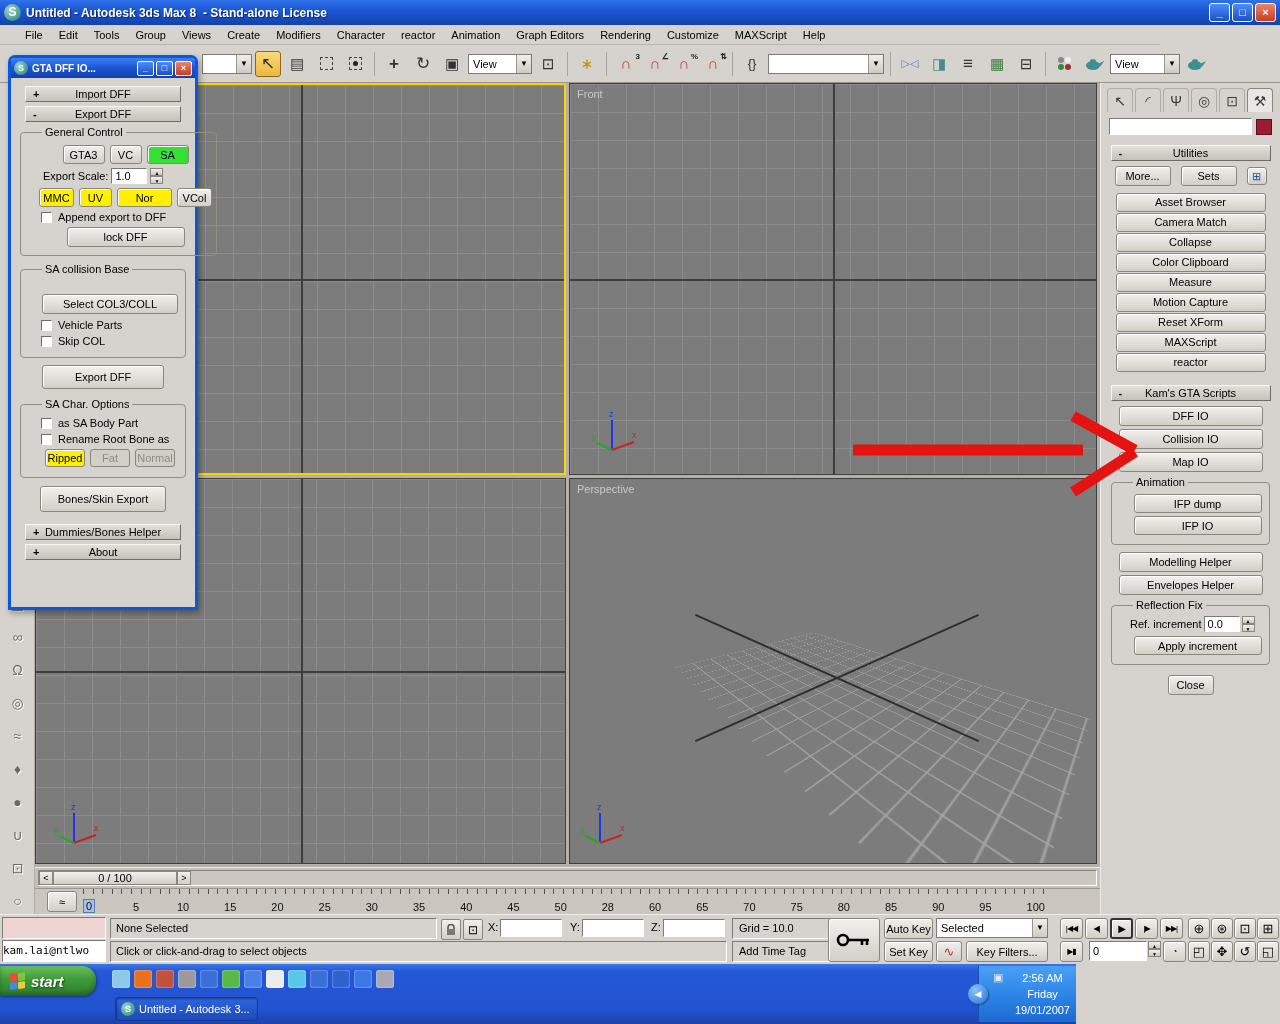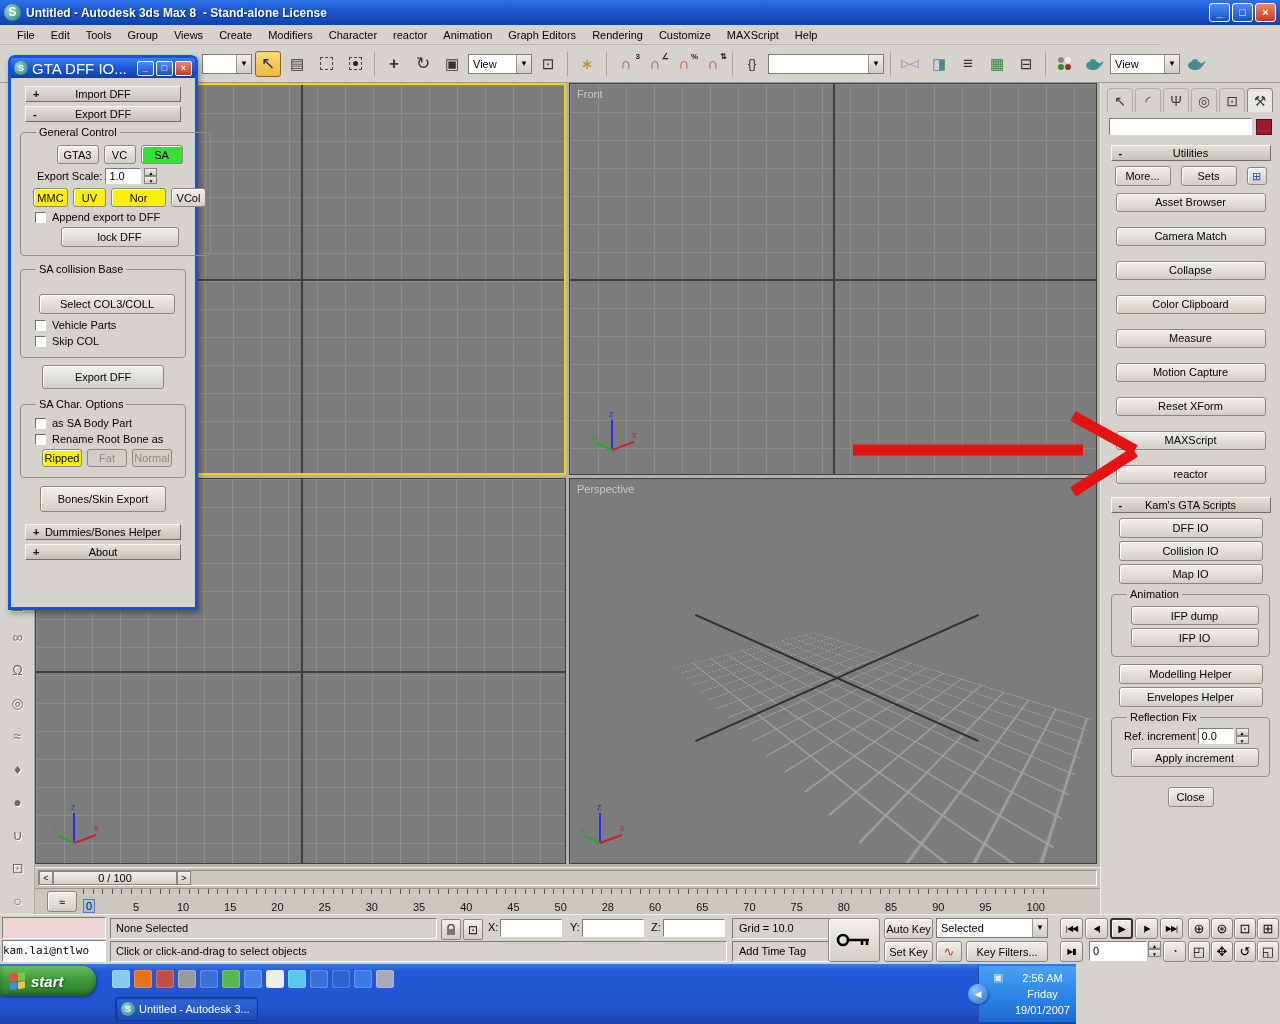--- a/index.html
+++ b/index.html
@@ -16,21 +16,21 @@
     font-weight:bold; font-size:12px; text-align:center; line-height:17px; margin-right:5px; }
   .titlebar .ttl { color:#fff; font-weight:bold; font-size:12px; flex:1;
     text-shadow:1px 1px 1px #0A2A66; white-space:pre; }
   .winbtn { width:21px; height:19px; margin-left:2px; border:1px solid #fff; border-radius:3px;
     background:linear-gradient(180deg,#4E8CF8,#1C50C8); color:#fff; font-size:11px;
     text-align:center; line-height:17px; font-weight:bold; }
   .winbtn.close { background:linear-gradient(180deg,#F08468,#C83C22); }
 
   
   .menubar { position:absolute; left:0; top:25px; width:1160px; height:20px;
-    background:#D6D3CE; border-bottom:1px solid #B9B5AE; display:flex; align-items:center; padding-left:9px; }
+    background:#D6D3CE; border-bottom:1px solid #B9B5AE; display:flex; align-items:center; padding-left:17px; }
   .menubar .menu-item { padding:2px 8px; font-size:11px; }
 
   
   .maintoolbar { position:absolute; left:0; top:45px; width:1280px; height:38px;
     background:#D6D3CE; border-bottom:1px solid #9B978F; display:flex; align-items:center;
     padding-left:202px; gap:3px; }
   .tbico { width:26px; height:26px; display:inline-flex; align-items:center; justify-content:center;
     font-size:15px; color:#333; border:1px solid transparent; border-radius:3px; flex:none; }
   .tbico.active { background:linear-gradient(#FBD97C,#EDB83C); border:1px solid #8A6A1A; }
   .tbsep { width:1px; height:24px; background:#A9A59D; margin:0 3px; flex:none; }
@@ -84,39 +84,39 @@
   .btn.green { background:#35E035; }
   .btn.dis { color:#8E8B85; background:#D2CFC8; box-shadow:none; }
   .sunken { background:#fff; border:1px solid; border-color:#7E7B75 #FFF #FFF #7E7B75;
     font-size:11px; padding:0 3px; display:flex; align-items:center; }
   .rollhdr { background:linear-gradient(#E2DFD9,#C6C2BB); border:1px solid;
     border-color:#F6F5F2 #6F6C66 #6F6C66 #F6F5F2; height:16px; display:flex; align-items:center;
     font-size:11px; position:relative; }
   .rollhdr .pm { position:absolute; left:7px; font-weight:bold; }
   .rollhdr .lbl { flex:1; text-align:center; }
   fieldset.grp { border:1px solid #918E86; border-radius:4px; margin:3px 3px 7px 3px;
-    padding:3px 4px 6px 12px; }
+    padding:3px 4px 6px 18px; }
   fieldset.grp legend { font-size:11px; padding:0 3px; margin-left:3px; }
   .chk { width:11px; height:11px; background:#fff; border:1px solid; flex:none;
     border-color:#6F6C66 #FFF #FFF #6F6C66; display:inline-block; }
   .chkrow { display:flex; align-items:center; gap:6px; margin:4px 2px; }
   .spin { display:inline-flex; flex-direction:column; width:13px; flex:none; }
   .spin b { height:8px; font-size:5px; line-height:8px; text-align:center;
     background:linear-gradient(#F2F0EC,#CFCCC5); border:1px solid #8A867E; font-weight:normal; }
 
   
   .dffdlg { position:absolute; left:8px; top:55px; width:190px; height:555px; z-index:50;
     border:3px solid #0A55E4; border-radius:7px 7px 0 0; background:#D6D3CE;
     box-shadow:2px 3px 6px rgba(0,0,0,.35); }
   .dffdlg .dtitle { height:20px; background:linear-gradient(180deg,#3C80F4 0%,#1C55D4 50%,#1240A4 100%);
     display:flex; align-items:center; padding:0 3px; border-radius:3px 3px 0 0; }
   .dffdlg .dtitle .app-ico { width:14px; height:14px; border-radius:50%;
     background:radial-gradient(circle at 35% 35%, #9FD6CF, #1E7F74); color:#fff; font-weight:bold;
     font-size:9px; text-align:center; line-height:14px; margin-right:4px; }
-  .dffdlg .dtitle .ttl { color:#fff; font-weight:normal; font-size:15px; flex:1; }
+  .dffdlg .dtitle .ttl { color:#fff; font-weight:bold; font-size:10px; flex:1; }
   .dffdlg .winbtn { width:17px; height:15px; line-height:13px; font-size:9px; border-radius:2px; }
   .dffdlg .body { padding:5px 6px; }
   .dffdlg .rollhdr { margin:3px 8px 4px 8px; }
   .dlgrow { display:flex; gap:5px; justify-content:center; margin:4px 0; }
   .dlgrow .btn { height:19px; }
   .lblrow { display:flex; align-items:center; gap:3px; margin:4px 0 4px 4px; }
 
   
   .redarrow { position:absolute; left:845px; top:400px; z-index:60; }
 
@@ -128,21 +128,21 @@
     color:#3A3A3A; border:1px solid #B1ADA6; border-bottom:none; border-radius:4px 4px 0 0;
     background:#D6D3CE; }
   .ptabs span.sel { background:#E9E7E3; border-color:#8A867E; }
   .pfield { display:flex; gap:4px; align-items:center; padding:6px 8px 4px 8px; }
   .pfield .sunken { flex:1; height:17px; }
   .pfield .swatch { width:16px; height:16px; background:#9E1B32; border:1px solid #5E0E1E; }
   .rightpanel .rollhdr { width:160px; margin:6px auto 5px auto; }
   .morerow { display:flex; justify-content:center; gap:10px; align-items:center; margin:3px 0 7px 0; }
   .morerow .btn { width:56px; height:20px; }
   .morerow .mini { width:20px; height:18px; font-size:11px; color:#2255AA; }
-  .ulist { display:flex; flex-direction:column; align-items:center; gap:15px; }
+  .ulist { display:flex; flex-direction:column; align-items:center; gap:1px; }
   .ulist .util-btn { width:150px; height:19px; background:linear-gradient(#F2F0EC,#D2CFC8);
     border:1px solid #8A867E; border-radius:3px; box-shadow:inset 1px 1px 0 #FFF;
     text-align:center; line-height:17px; font-size:11px; display:block; }
   .kbtn { width:144px; height:20px; margin:3px auto; }
   .rightpanel fieldset.grp { margin:4px 10px 7px 10px; }
   .rightpanel fieldset .btn { width:128px; height:19px; margin:3px auto; }
   .reflrow { display:flex; align-items:center; gap:2px; margin:2px 0 4px 0; }
   .reflrow .sunken { width:36px; height:16px; }
   .closebtn { width:46px; height:20px; margin:10px auto; }
 

